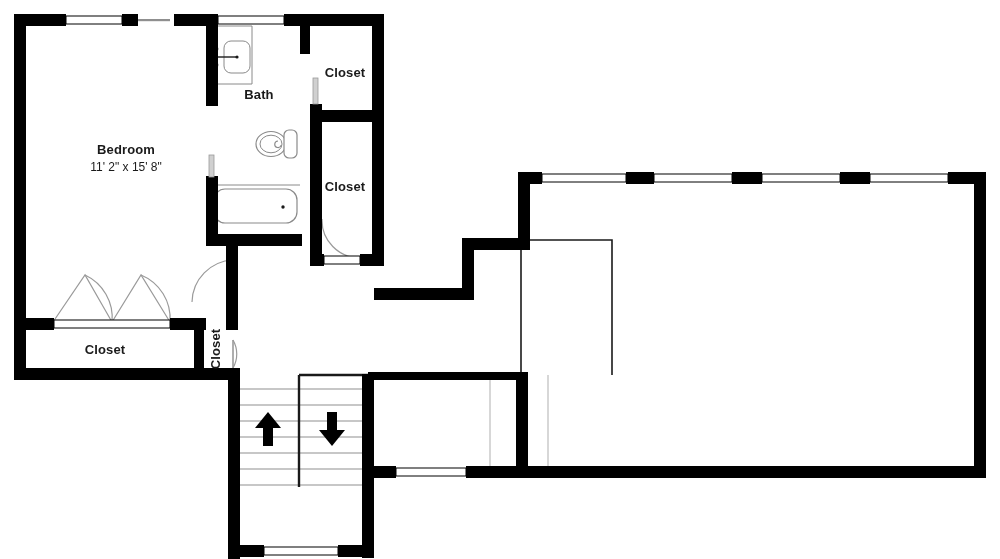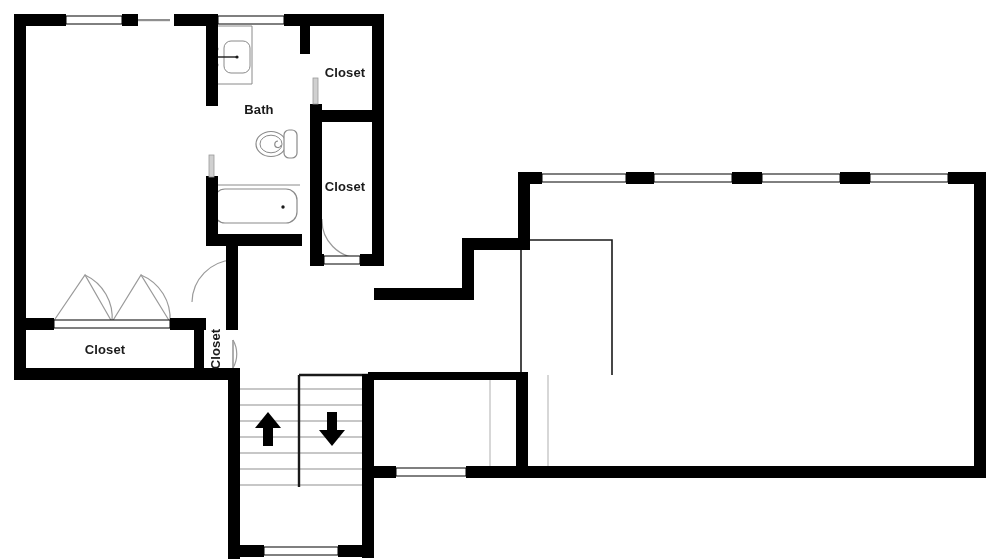--- a/index.html
+++ b/index.html
@@ -233,22 +233,26 @@
 
       <rect x="362" y="374" width="12" height="104"></rect>
       <rect x="362" y="458" width="12" height="100"></rect>
 
       <rect x="228" y="545" width="36" height="12"></rect>
       <rect x="338" y="545" width="36" height="12"></rect>
       <rect x="264" y="547" width="74" height="8" fill="#ffffff" stroke="#000000" stroke-width="1"></rect>
     </g>
   </svg>
 
-
-  <div class="room-label" style="left:259px; top:110px; transform:translate(-50%,-50%);text-align:center;">
+  <div class="room-label" style="left:126px; top:159px; transform:translate(-50%,-50%);">
+    <span class="rl-name">Bedroom</span>
+    <span class="rl-dims">11' 2" x 15' 8"</span>
+  </div>
+
+  <div class="room-label" style="left:259px; top:95px; transform:translate(-50%,-50%);text-align:center;">
     <span class="rl-name">Bath</span>
   </div>
 
   <div class="room-label" style="left:345px; top:73px; transform:translate(-50%,-50%);">
     <span class="rl-name">Closet</span>
   </div>
 
   <div class="room-label" style="left:345px; top:187px; transform:translate(-50%,-50%);">
     <span class="rl-name">Closet</span>
   </div>

